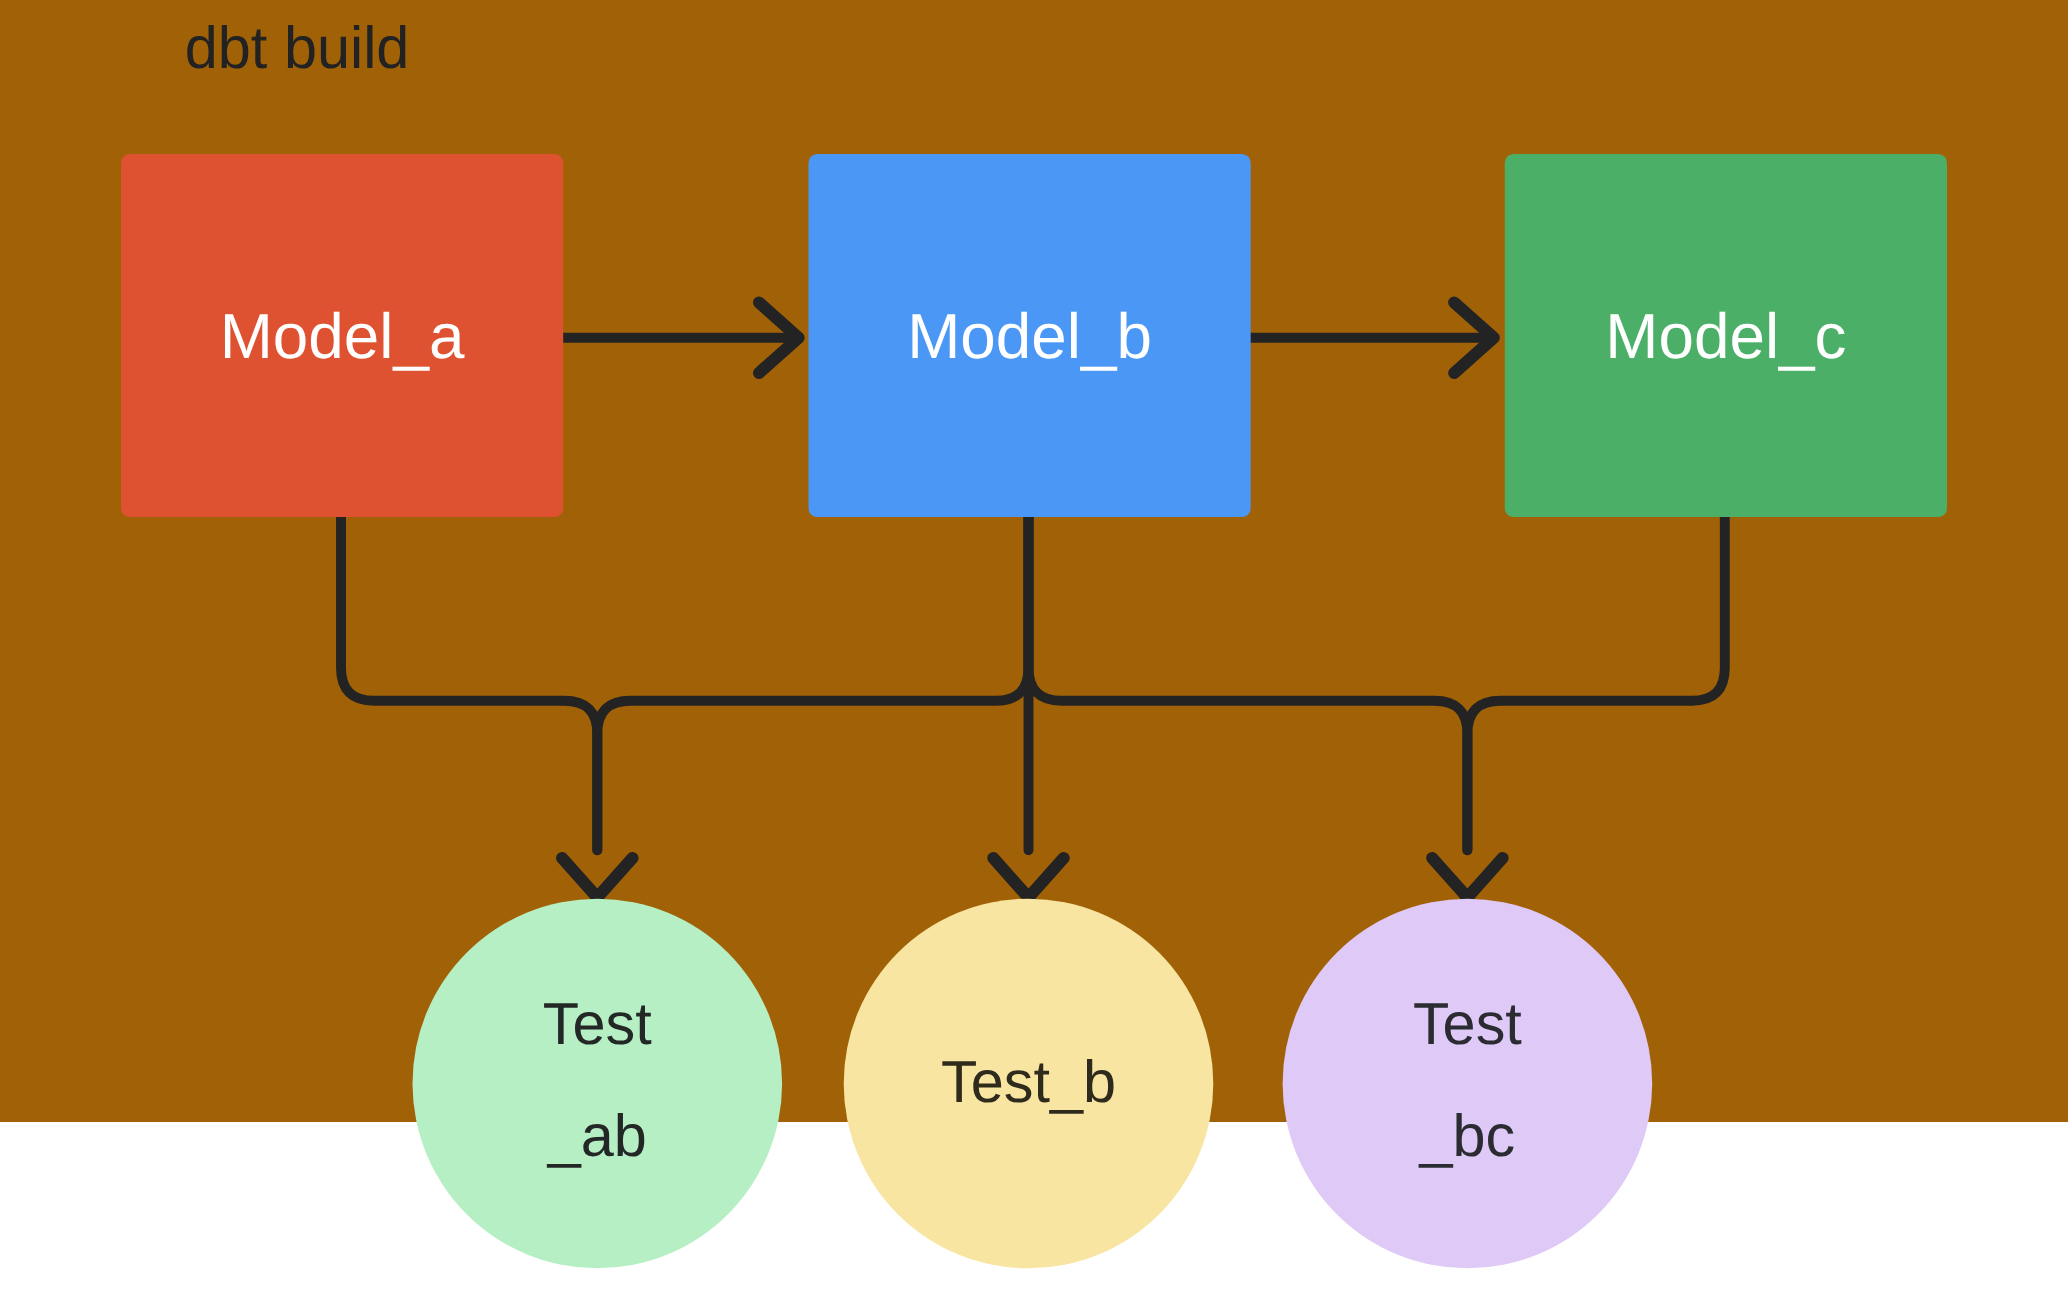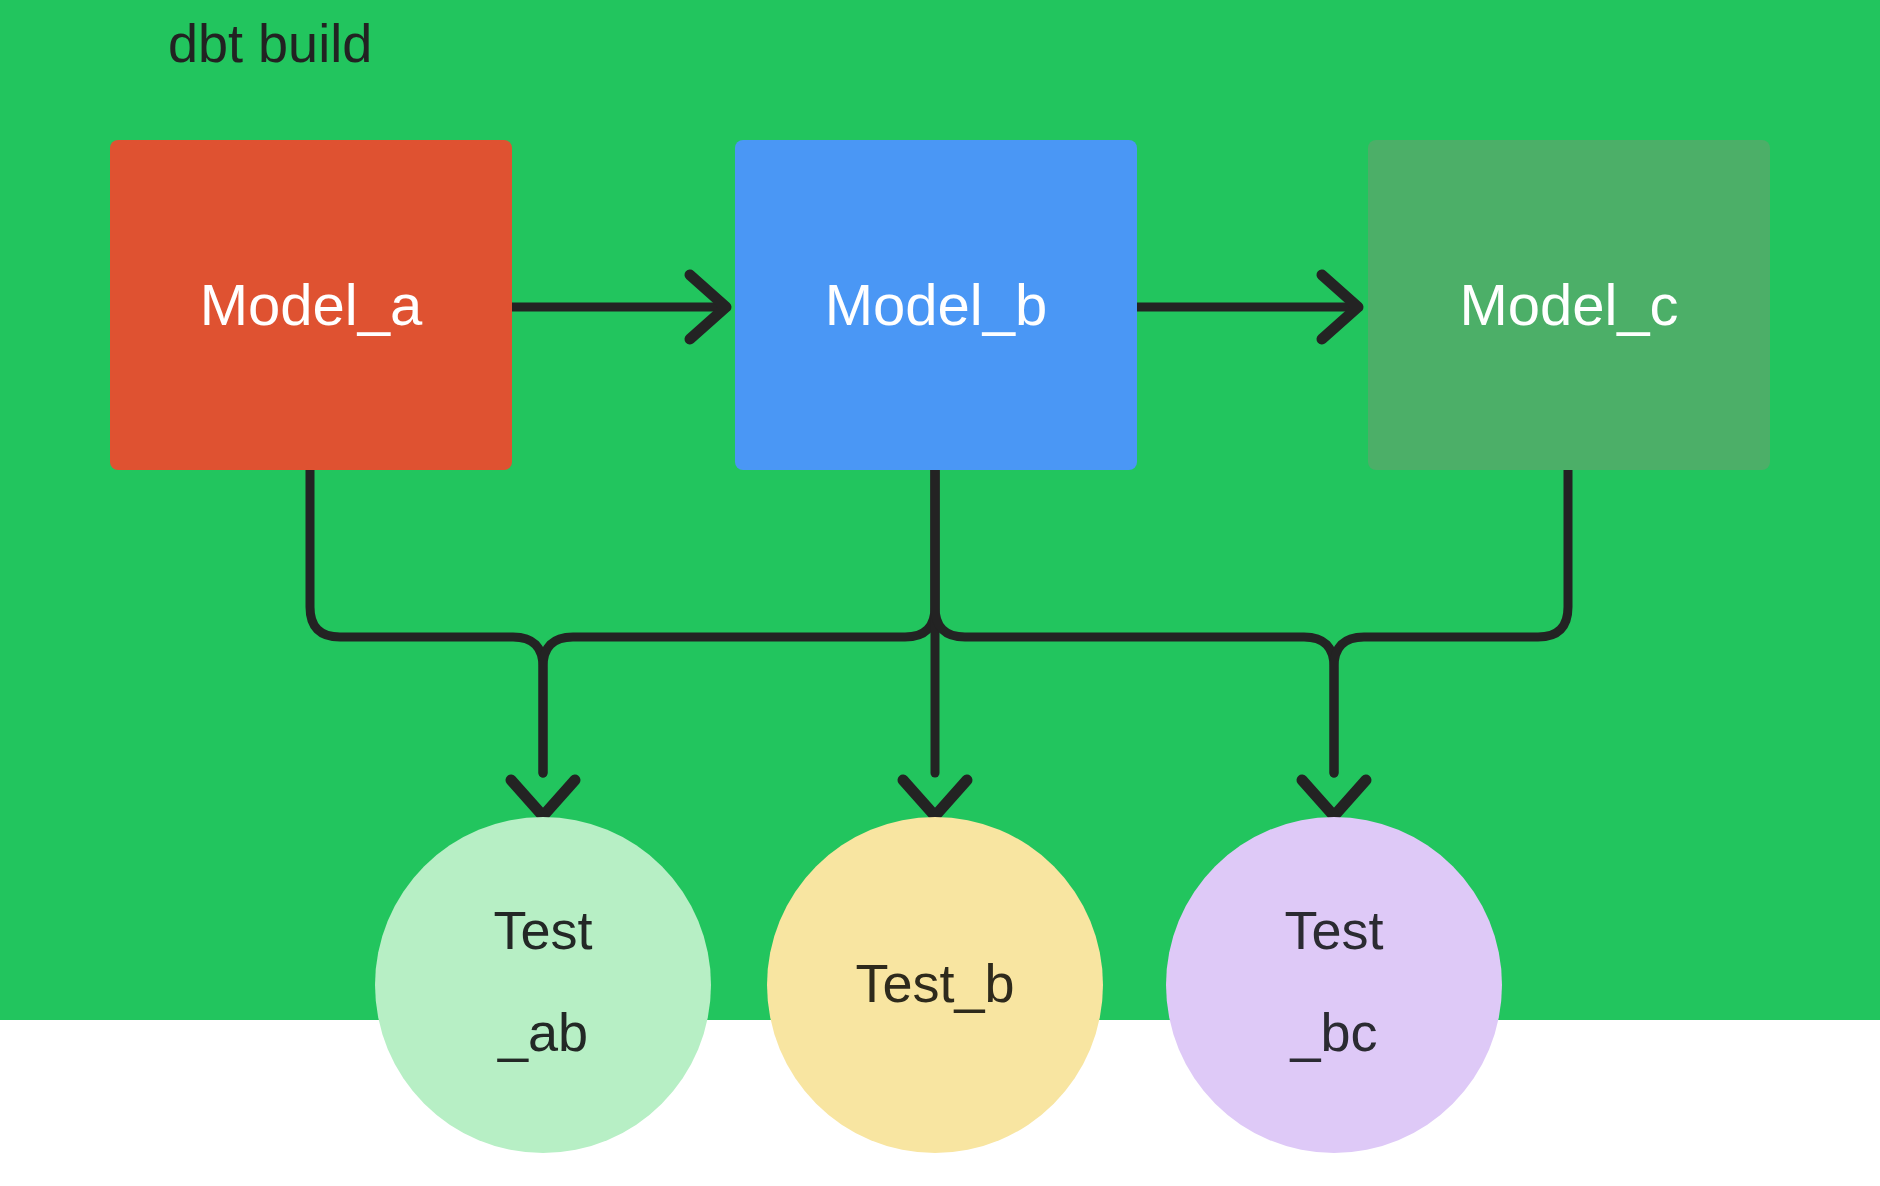--- a/index.html
+++ b/index.html
@@ -10,21 +10,21 @@
   body {
     width: 1880px;
     height: 1186px;
     overflow: hidden;
     font-family: "Liberation Sans", sans-serif;
   }
   #stage {
     position: relative;
     width: 1880px;
     height: 1020px;
-    background: #22c55e;
+    background: #a16207;
   }
   #diagram-svg {
     position: absolute;
     left: 0;
     top: 0;
     width: 1880px;
     height: 1186px;
     display: block;
   }
   .node-label {

